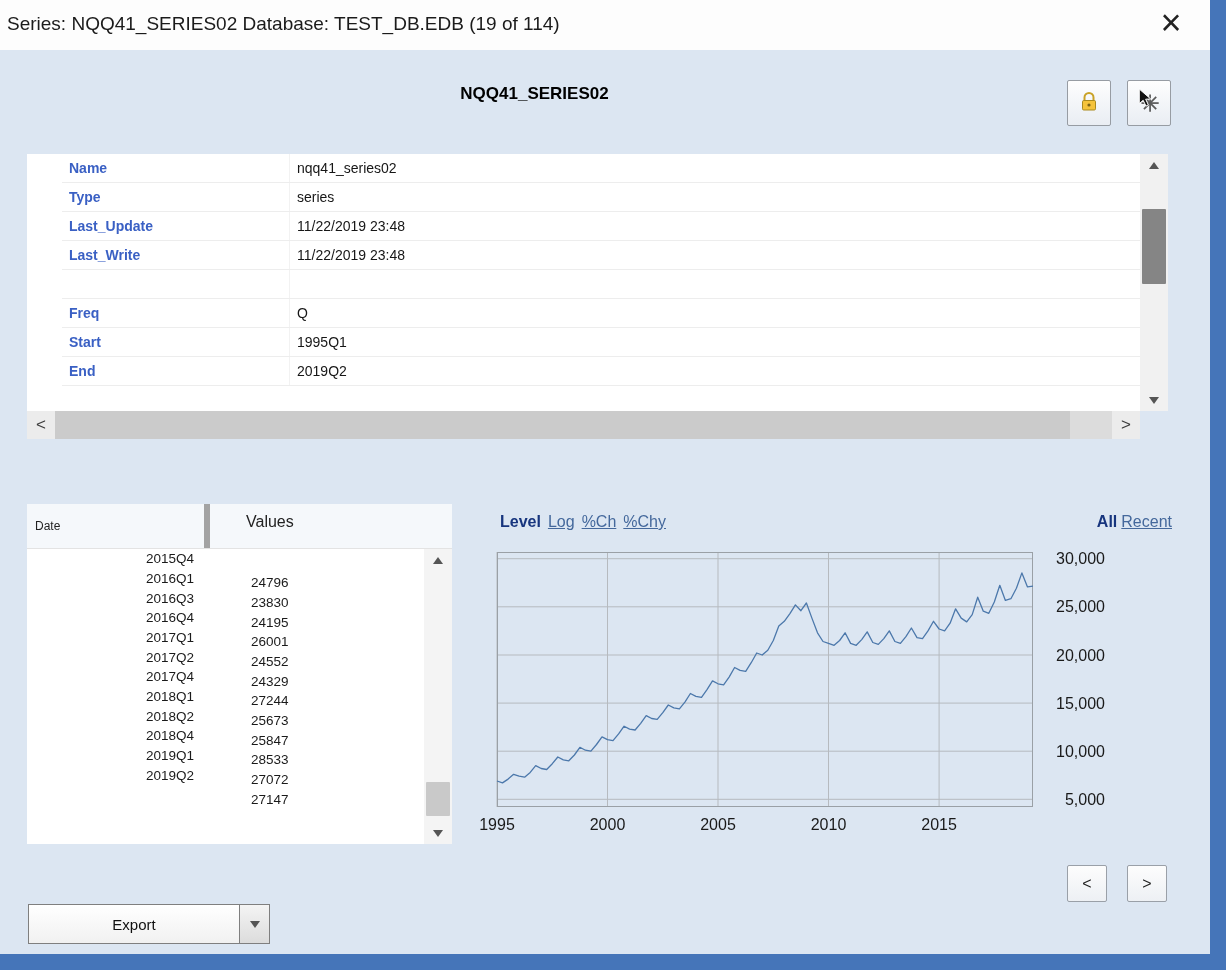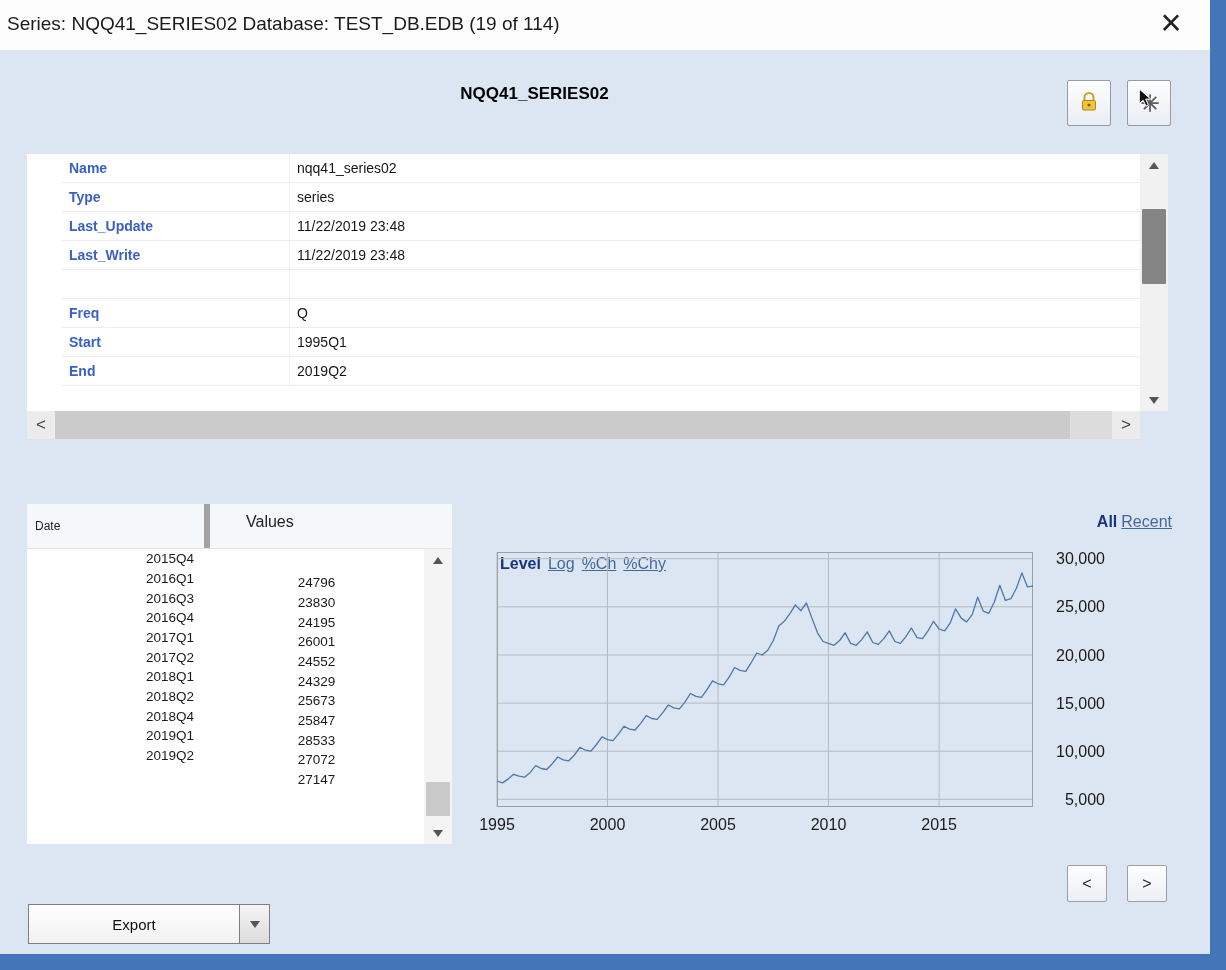--- a/index.html
+++ b/index.html
@@ -53,32 +53,32 @@
 
   
   .dtable-header { position:absolute; left:27px; top:504px; width:425px; height:45px; background:#f5f8fb;
                    display:flex; border-bottom:1px solid #e3e3e3; }
   .dth-date { flex:0 0 183px; padding-left:8px; display:flex; align-items:center; font-size:12px; color:#222;
               border-right:6px solid #a3a3a3; }
   .dth-values { flex:1; padding-left:36px; display:flex; align-items:flex-start; padding-top:9px; font-size:16px; color:#222; }
   .dtable-body { position:absolute; left:27px; top:549px; width:397px; height:295px; background:#fff; overflow:hidden; }
   .drow { display:flex; height:19.66px; align-items:center; font-size:13.5px; color:#1a1a1a; cursor:default;gap:41px; }
   .dcell-date { flex:0 0 183px; text-align:right; padding-right:16px; }
-  .dcell-value { flex:1; text-align:center; padding-right:42px;margin-top:48px; }
+  .dcell-value { flex:1; text-align:left; padding-right:42px;margin-top:48px; }
 
   
   .export-btn { position:absolute; left:28px; top:864px; width:242px; height:40px; display:flex;
                 border:1px solid #7f7f7f; background:linear-gradient(#ffffff,#f1f1f1); cursor:pointer;margin-top:40px; }
   .export-label { flex:1; display:flex; align-items:center; justify-content:center; font-size:15px; color:#111; }
   .export-arrow { flex:0 0 30px; border-left:1px solid #7f7f7f; background:linear-gradient(#f4f4f4,#dcdcdc);
                   display:flex; align-items:center; justify-content:center; cursor:pointer; }
 
   
   .scale-links { position:absolute; left:500px; top:513px; display:flex; gap:7px; font-size:16px;
-                 align-items:baseline;margin-top:42px; }
+                 align-items:baseline; }
   .range-links { position:absolute; top:513px; right:38px; display:flex; gap:4px; font-size:16px;
                  align-items:flex-start; }
   .ctrl-active { font-weight:bold; color:#17357e; cursor:default; }
   .ctrl-link { color:#44689c; text-decoration:underline; cursor:pointer; }
 
   
   .chart-svg { position:absolute; left:452px; top:544px; width:700px; height:300px; }
   .grid { stroke:#b6babf; stroke-width:1; }
   .plot-border { fill:none; stroke:#9aa0a6; stroke-width:1; }
   .series-line { fill:none; stroke:#4c78ab; stroke-width:1.3; stroke-linejoin:round; }
@@ -204,20 +204,24 @@
         <span class="dcell-date">2016Q4</span>
         <span class="dcell-value">26001</span>
       </div>
       <div class="drow">
         <span class="dcell-date">2017Q1</span>
         <span class="dcell-value">24552</span>
       </div>
       <div class="drow">
         <span class="dcell-date">2017Q2</span>
         <span class="dcell-value">24329</span>
+      </div>
+      <div class="drow">
+        <span class="dcell-date">2017Q4</span>
+        <span class="dcell-value">27244</span>
       </div>
       <div class="drow">
         <span class="dcell-date">2018Q1</span>
         <span class="dcell-value">25673</span>
       </div>
       <div class="drow">
         <span class="dcell-date">2018Q2</span>
         <span class="dcell-value">25847</span>
       </div>
       <div class="drow">

